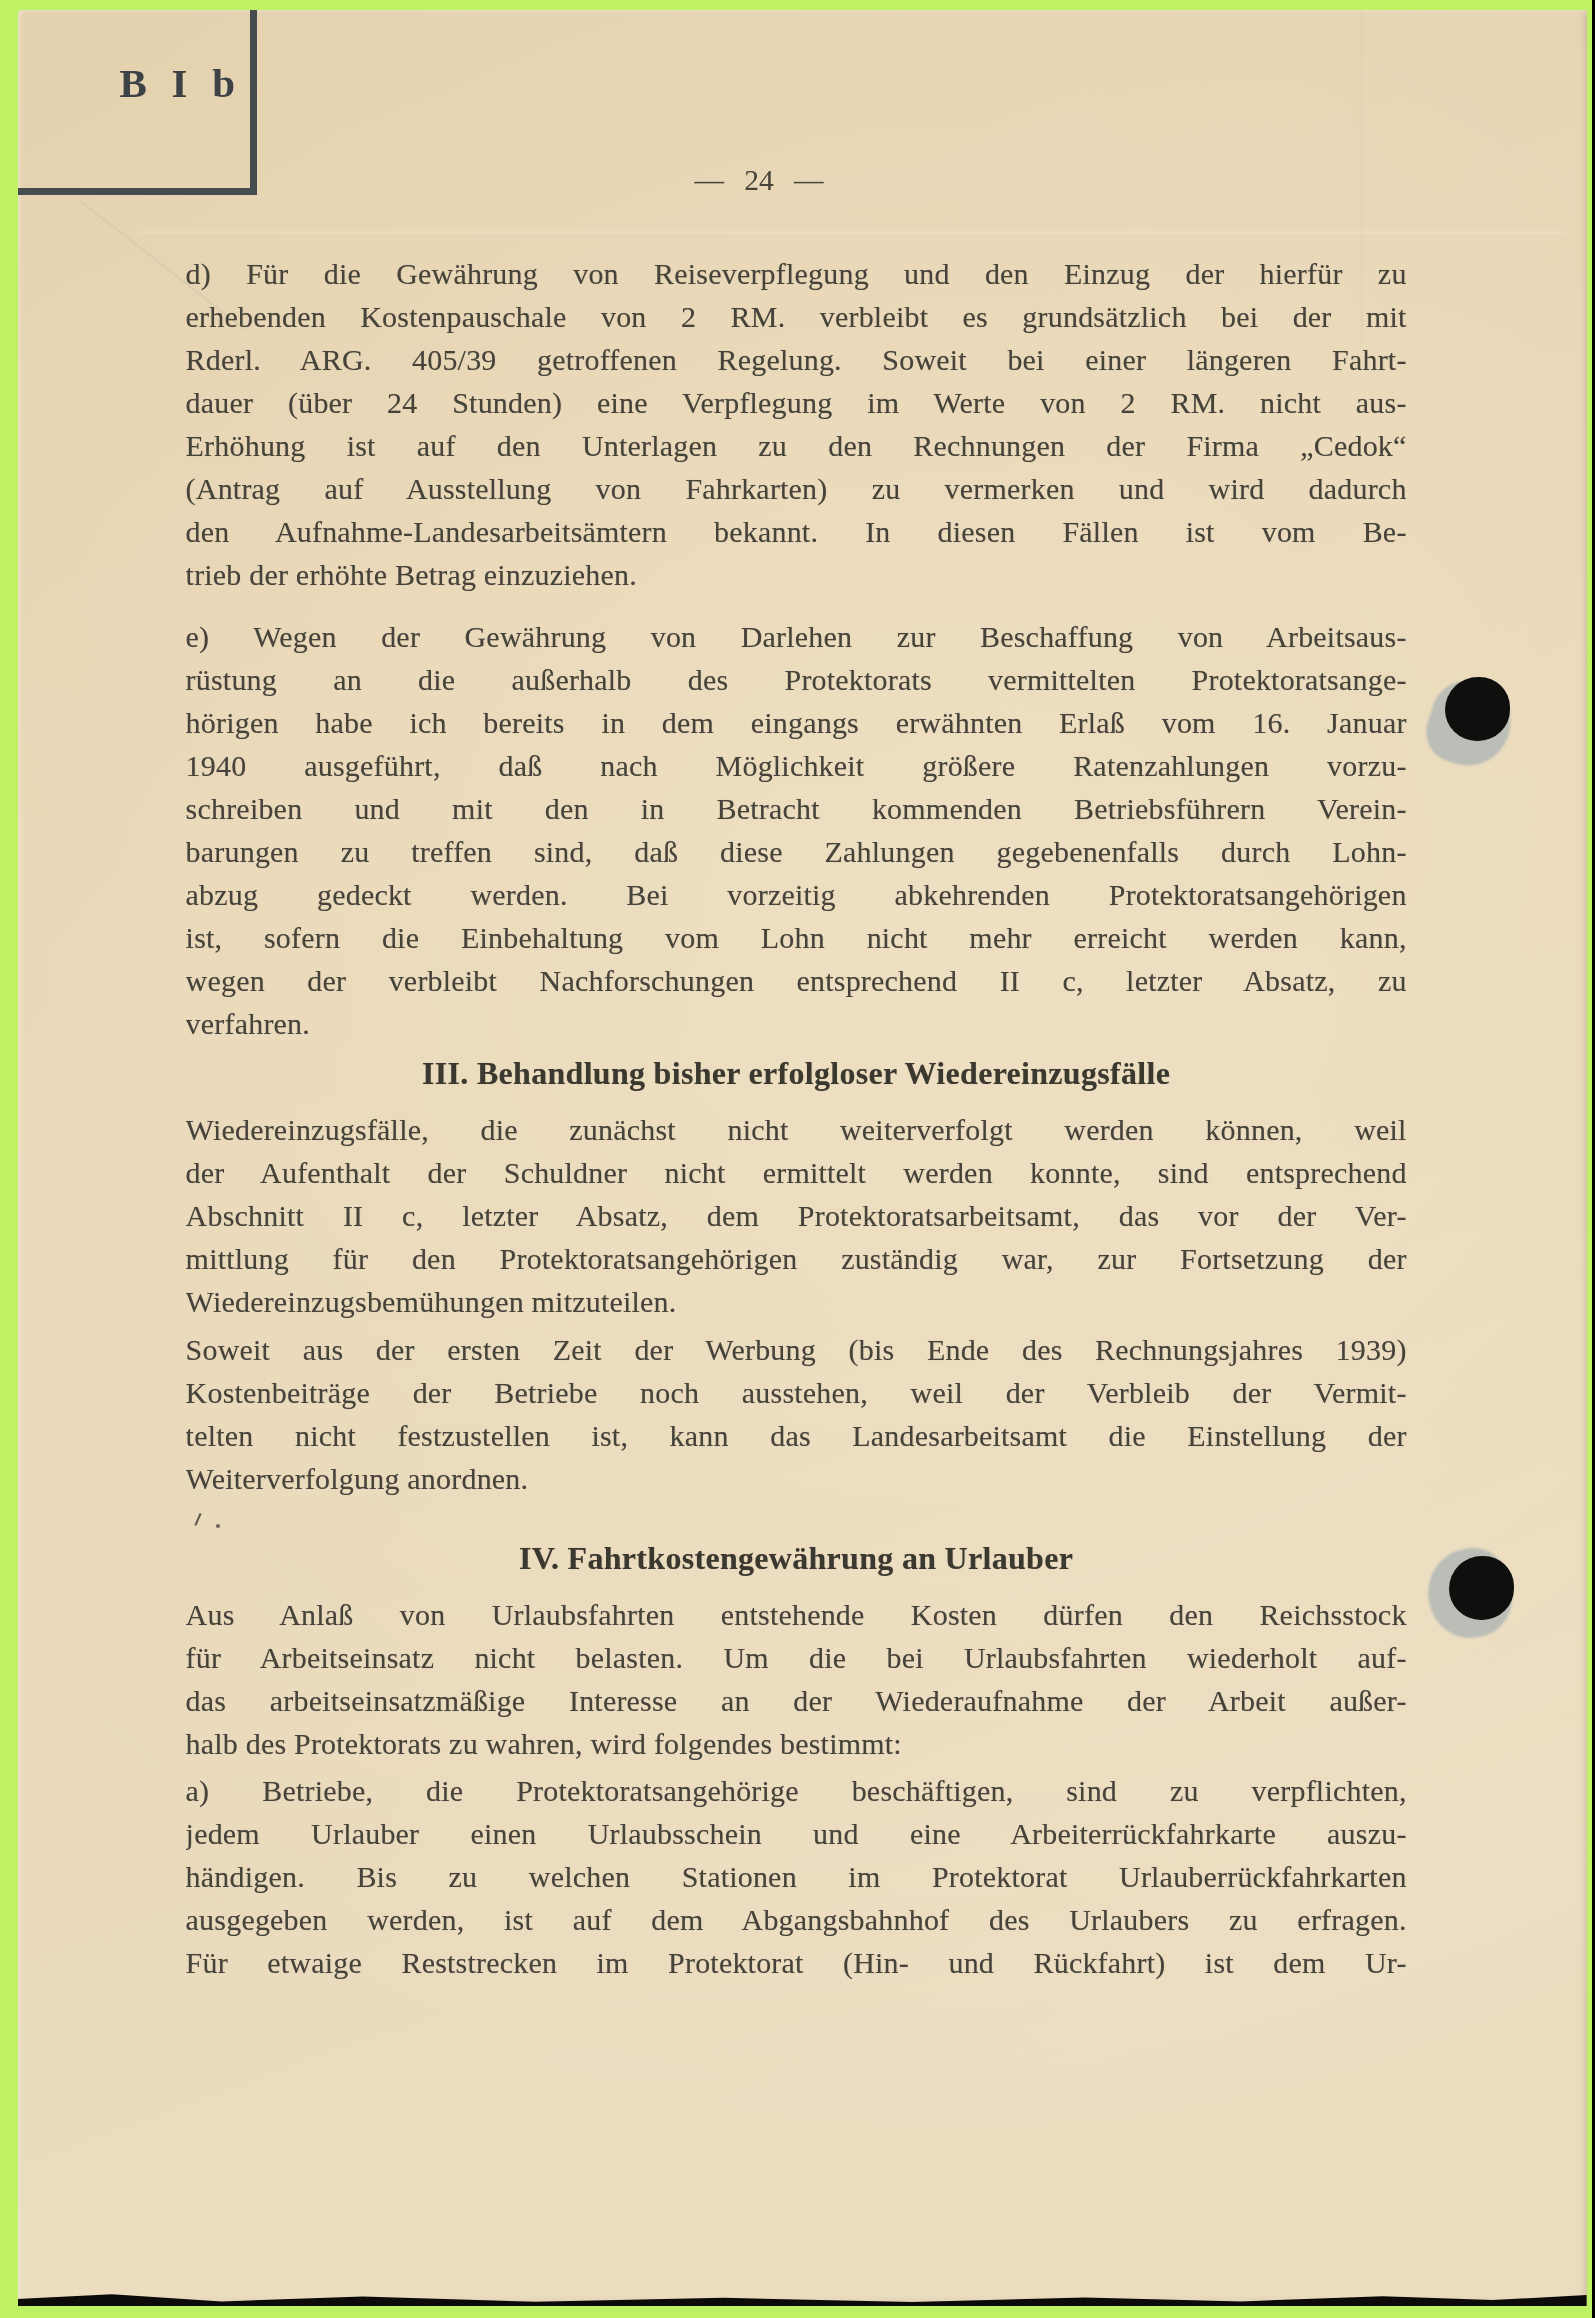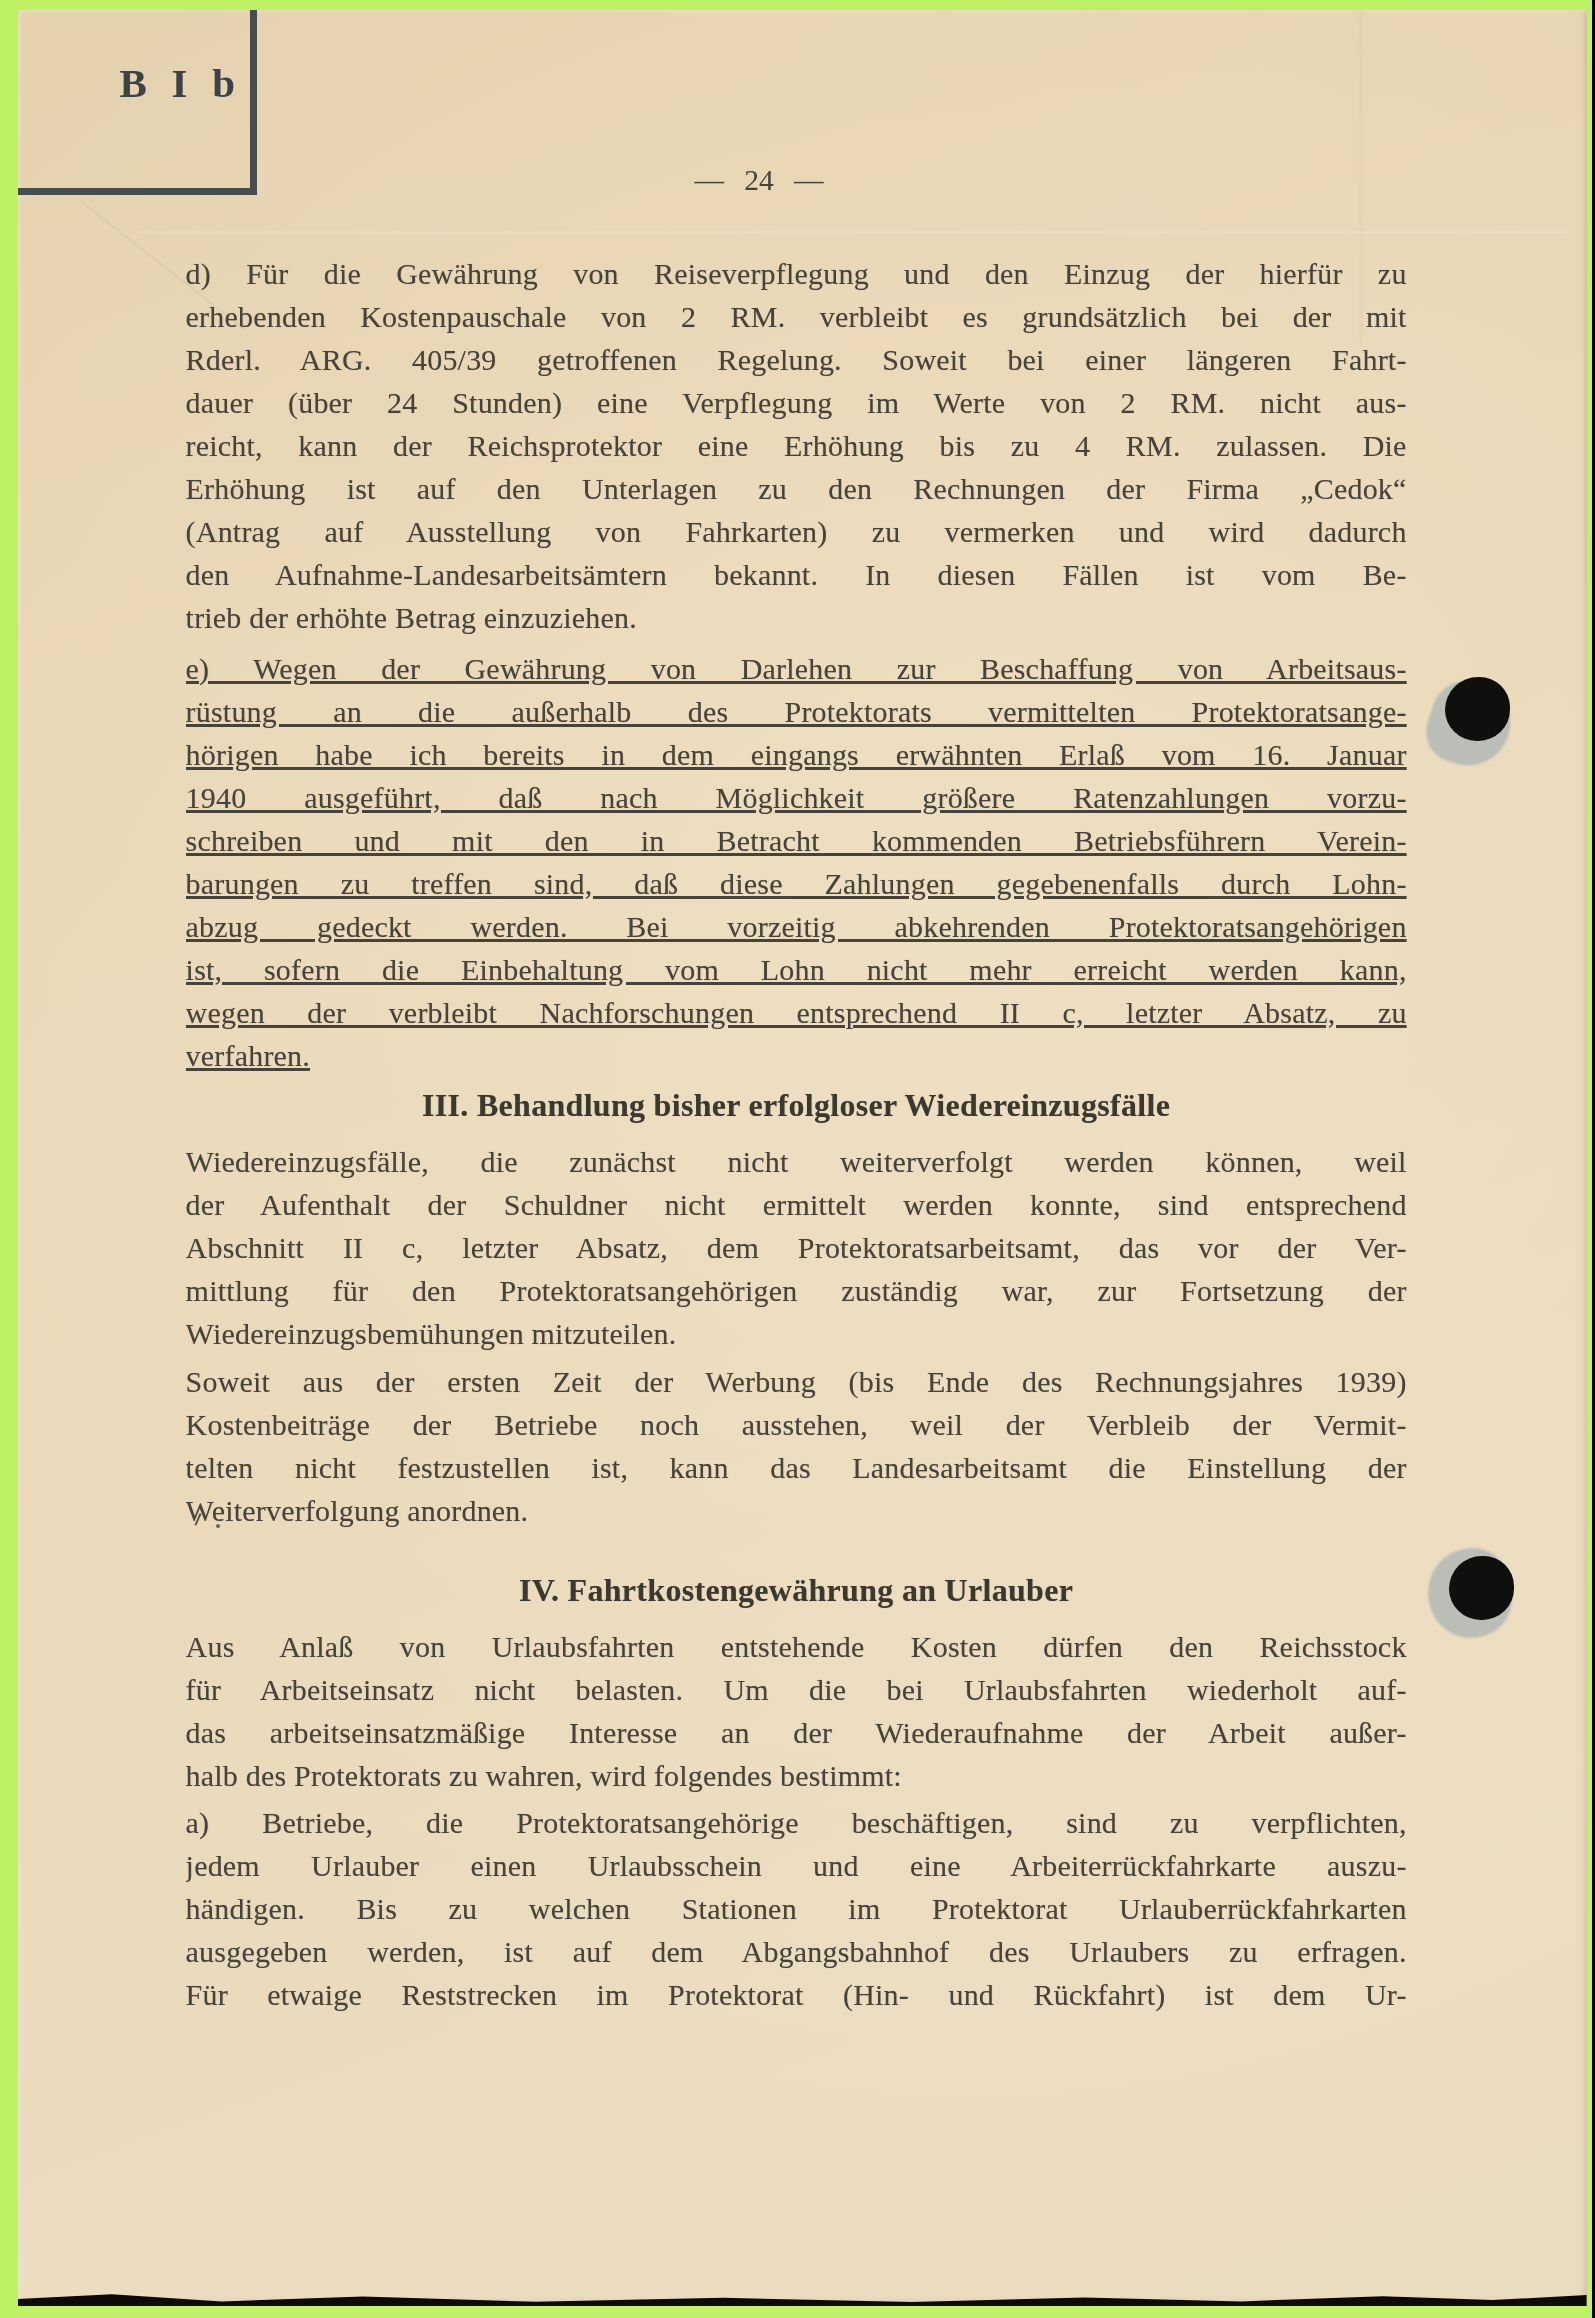--- a/index.html
+++ b/index.html
@@ -27,21 +27,21 @@
   .page-number{position:absolute;left:677px;top:154px;width:184px;text-align:left;
                font-size:29.5px;color:#484439;word-spacing:12.8px;}
   
   .content{position:absolute;left:168px;top:242px;width:1221px;color:#46433b;
            font-size:30px;letter-spacing:0.2px;text-shadow:0 0 0.8px rgba(70,64,52,.35);}
   .jline{line-height:43px;height:43px;text-align:justify;text-align-last:justify;overflow:hidden;}
   .jline.last{text-align-last:left;}
   .heading{line-height:43px;height:43px;text-align:center;font-weight:700;font-size:32px;
            color:#3b382f;letter-spacing:0.3px;}
   #content > :nth-child(1){margin-top:0;}
-  #content > :nth-child(2){margin-top:8px;text-decoration:underline;}
+  #content > :nth-child(2){margin-top:19px;}
   #content > :nth-child(3){margin-top:7.2px;}
   #content > :nth-child(4){margin-top:12.8px;}
   #content > :nth-child(5){margin-top:5.6px;}
   #content > :nth-child(6){margin-top:37px;}
   #content > :nth-child(7){margin-top:12.8px;}
   #content > :nth-child(8){margin-top:4px;}
   
   .hole{position:absolute;width:65px;height:64px;}
   .hole-1{left:1427px;top:667px;}
   .hole-2{left:1431px;top:1546px;}
@@ -77,21 +77,20 @@
     </div>
 
     <div class="page-number">— 24 —</div>
 
     <div class="content" id="content">
         <div class="para">
           <div class="jline">d) Für die Gewährung von Reiseverpflegung und den Einzug der hierfür zu</div>
           <div class="jline">erhebenden Kostenpauschale von 2 RM. verbleibt es grundsätzlich bei der mit</div>
           <div class="jline">Rderl. ARG. 405/39 getroffenen Regelung. Soweit bei einer längeren Fahrt-</div>
           <div class="jline">dauer (über 24 Stunden) eine Verpflegung im Werte von 2 RM. nicht aus-</div>
-          <div class="jline">reicht, kann der Reichsprotektor eine Erhöhung bis zu 4 RM. zulassen. Die</div>
           <div class="jline">Erhöhung ist auf den Unterlagen zu den Rechnungen der Firma „Cedok“</div>
           <div class="jline">(Antrag auf Ausstellung von Fahrkarten) zu vermerken und wird dadurch</div>
           <div class="jline">den Aufnahme-Landesarbeitsämtern bekannt. In diesen Fällen ist vom Be-</div>
           <div class="jline last">trieb der erhöhte Betrag einzuziehen.</div>
         </div>
         <div class="para">
           <div class="jline">e) Wegen der Gewährung von Darlehen zur Beschaffung von Arbeitsaus-</div>
           <div class="jline">rüstung an die außerhalb des Protektorats vermittelten Protektoratsange-</div>
           <div class="jline">hörigen habe ich bereits in dem eingangs erwähnten Erlaß vom 16. Januar</div>
           <div class="jline">1940 ausgeführt, daß nach Möglichkeit größere Ratenzahlungen vorzu-</div>

